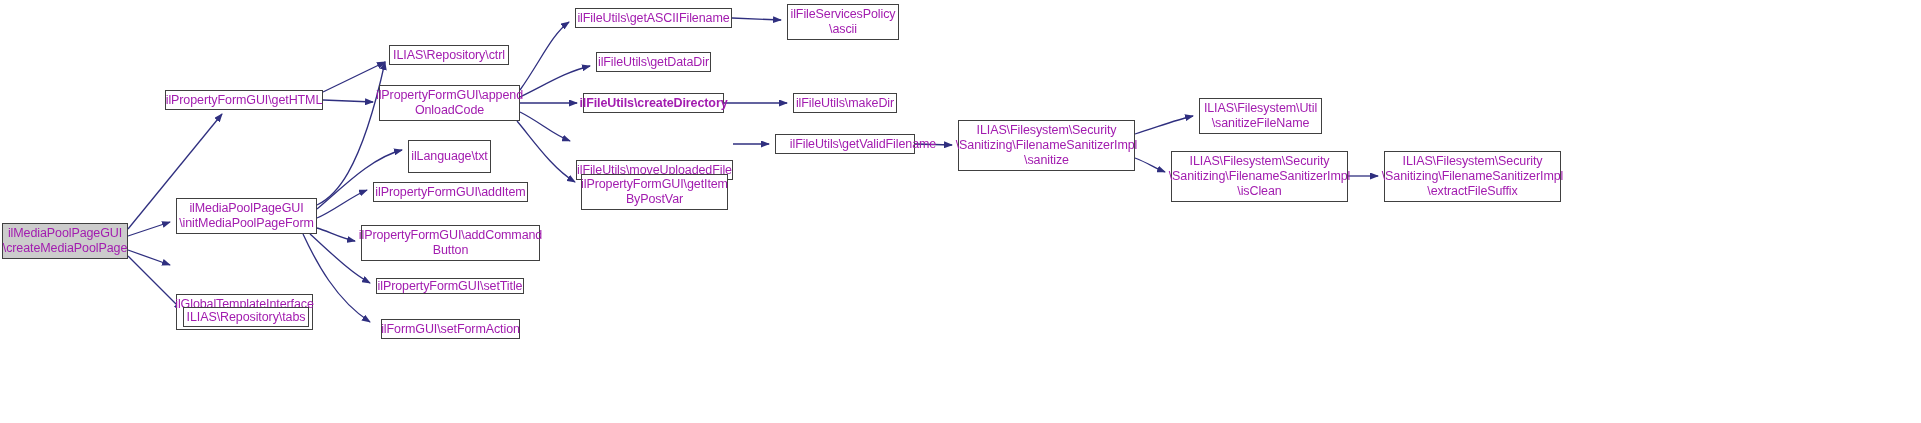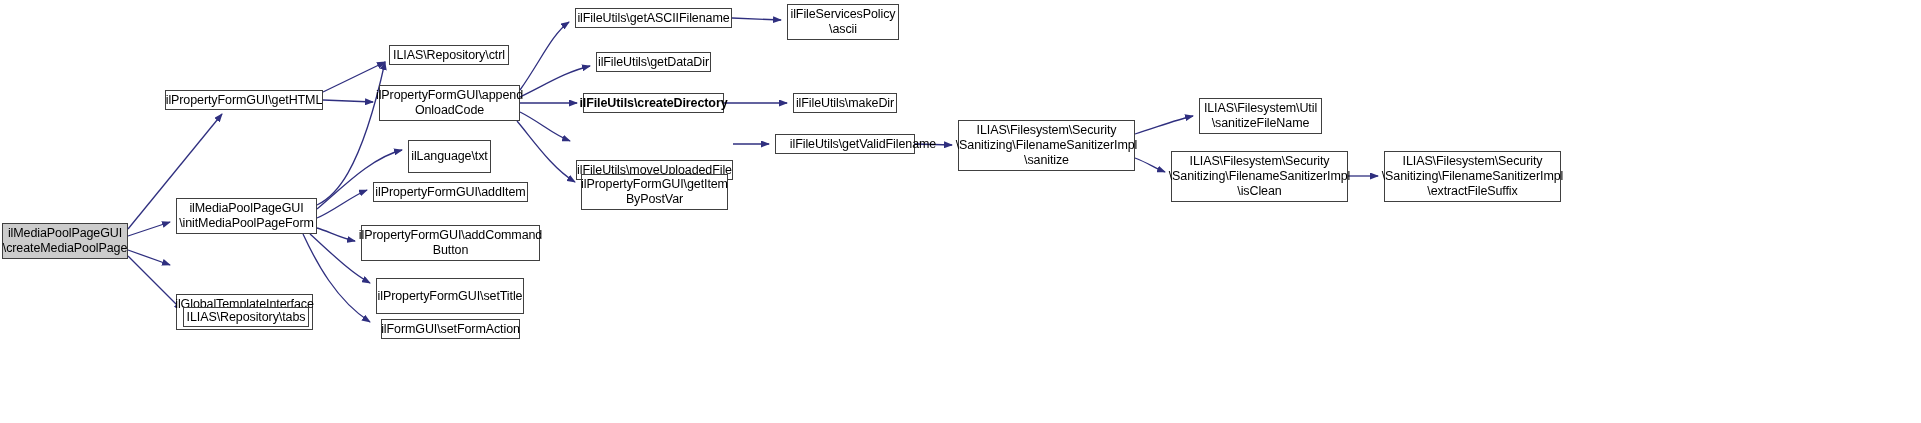--- a/index.html
+++ b/index.html
@@ -21,21 +21,21 @@
     left: 0;
     top: 0;
     width: 1921px;
     height: 423px;
   }
   .node {
     position: absolute;
     box-sizing: border-box;
     border: 1px solid #404040;
     background: #ffffff;
-    color: #000000;
+    color: #a21caf;
     font-size: 12.5px;
     line-height: 15px;
     display: flex;
     align-items: center;
     justify-content: center;
     text-align: center;
     white-space: pre-line;
     letter-spacing: -0.1px;
     z-index: 2;
   }
@@ -90,21 +90,21 @@
       <div class="node" style="left: 176px; top: 253px; width: 137px; height: 36px; margin-top: 41px;">ilGlobalTemplateInterface
 \setContent</div>
       <div class="node" style="left: 183px; top: 307px; width: 126px; height: 20px;">ILIAS\Repository\tabs</div>
       <div class="node" style="left: 389px; top: 45px; width: 120px; height: 20px;">ILIAS\Repository\ctrl</div>
       <div class="node" style="left: 379px; top: 85px; width: 141px; height: 36px;">ilPropertyFormGUI\append
 OnloadCode</div>
       <div class="node" style="left: 408px; top: 140px; width: 83px; height: 33px;">ilLanguage\txt</div>
       <div class="node" style="left: 373px; top: 182px; width: 155px; height: 20px;">ilPropertyFormGUI\addItem</div>
       <div class="node" style="left: 361px; top: 225px; width: 179px; height: 36px;">ilPropertyFormGUI\addCommand
 Button</div>
-      <div class="node" style="left: 376px; top: 278px; width: 148px; height: 36px;">ilPropertyFormGUI\setTitle</div>
+      <div class="node" style="left: 376px; top: 278px; width: 148px; height: 16px;">ilPropertyFormGUI\setTitle</div>
       <div class="node" style="left: 381px; top: 319px; width: 139px; height: 20px;">ilFormGUI\setFormAction</div>
       <div class="node" style="left: 575px; top: 8px; width: 157px; height: 20px;">ilFileUtils\getASCIIFilename</div>
       <div class="node" style="left: 596px; top: 52px; width: 115px; height: 20px;">ilFileUtils\getDataDir</div>
       <div class="node" style="left: 583px; top: 93px; width: 141px; height: 20px; font-weight: bold;">ilFileUtils\createDirectory</div>
       <div class="node" style="left: 576px; top: 134px; width: 157px; height: 20px; margin-top: 26px;">ilFileUtils\moveUploadedFile</div>
       <div class="node" style="left: 581px; top: 174px; width: 147px; height: 36px;">ilPropertyFormGUI\getItem
 ByPostVar</div>
       <div class="node" style="left: 787px; top: 4px; width: 112px; height: 36px;">ilFileServicesPolicy
 \ascii</div>
       <div class="node" style="left: 793px; top: 93px; width: 104px; height: 20px;">ilFileUtils\makeDir</div>

